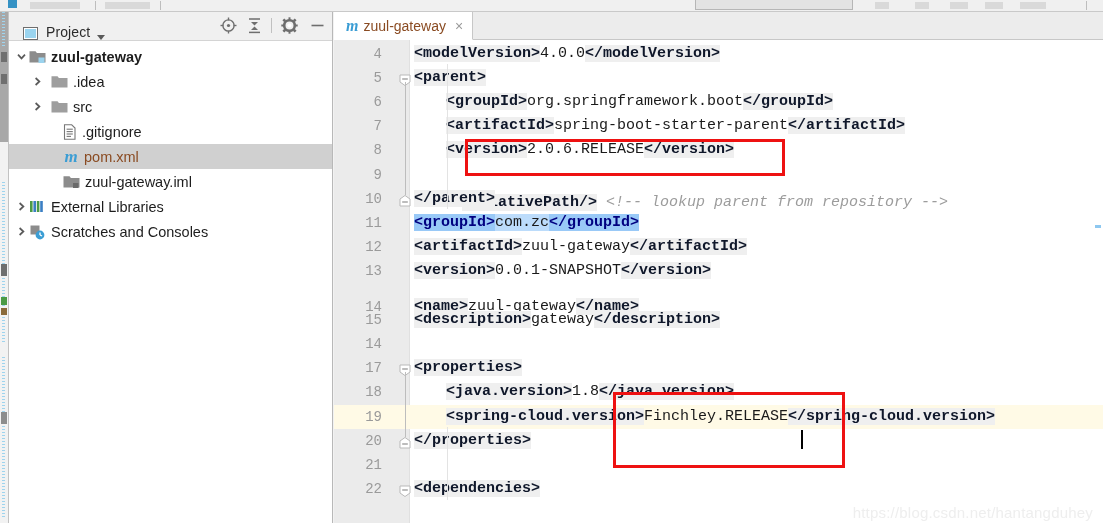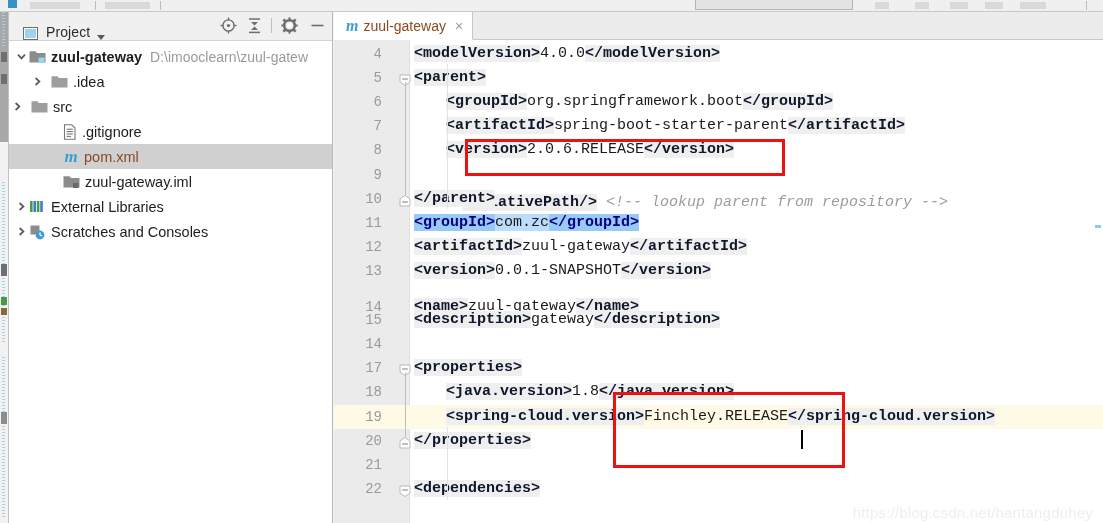--- a/index.html
+++ b/index.html
@@ -272,38 +272,37 @@
               <polyline points="2,3.6 5.5,7.4 9,3.6" fill="none" stroke="#5a5a5a" stroke-width="1.7"></polyline>
             </svg>
         </span>
         <span class="tw-icon">
           <svg width="17" height="15" viewBox="0 0 17 15">
             <path d="M0.5 2.2h6l1.4 1.8h8.6v9.5H0.5z" fill="#8c8c8c"></path>
             <rect x="9.5" y="8.5" width="6" height="5.5" fill="#9bd3ee"></rect>
           </svg>
         </span>
         <span class="tw-label bold">zuul-gateway</span>
-        <span class="tw-path">D:\imooclearn\zuul-gatew</span>
       </div>
 
       <div class="tree-row" style="padding-left:20px">
         <span class="tw-arrow">
           <svg width="11" height="11" viewBox="0 0 11 11">
               <polyline points="3.6,2 7.4,5.5 3.6,9" fill="none" stroke="#5a5a5a" stroke-width="1.7"></polyline>
             </svg>
         </span>
         <span class="tw-icon" style="margin-left:6px">
           <svg width="17" height="15" viewBox="0 0 17 15">
               <path d="M0.5 2.2h6l1.4 1.8h8.6v9.5H0.5z" fill="#9e9e9e"></path>
             </svg>
         </span>
         <span class="tw-label">.idea</span>
       </div>
 
-      <div class="tree-row" style="">
+      <div class="tree-row" style="padding-left:20px">
         <span class="tw-arrow">
           <svg width="11" height="11" viewBox="0 0 11 11">
               <polyline points="3.6,2 7.4,5.5 3.6,9" fill="none" stroke="#5a5a5a" stroke-width="1.7"></polyline>
             </svg>
         </span>
         <span class="tw-icon" style="margin-left:6px">
           <svg width="17" height="15" viewBox="0 0 17 15">
               <path d="M0.5 2.2h6l1.4 1.8h8.6v9.5H0.5z" fill="#9e9e9e"></path>
             </svg>
         </span>

